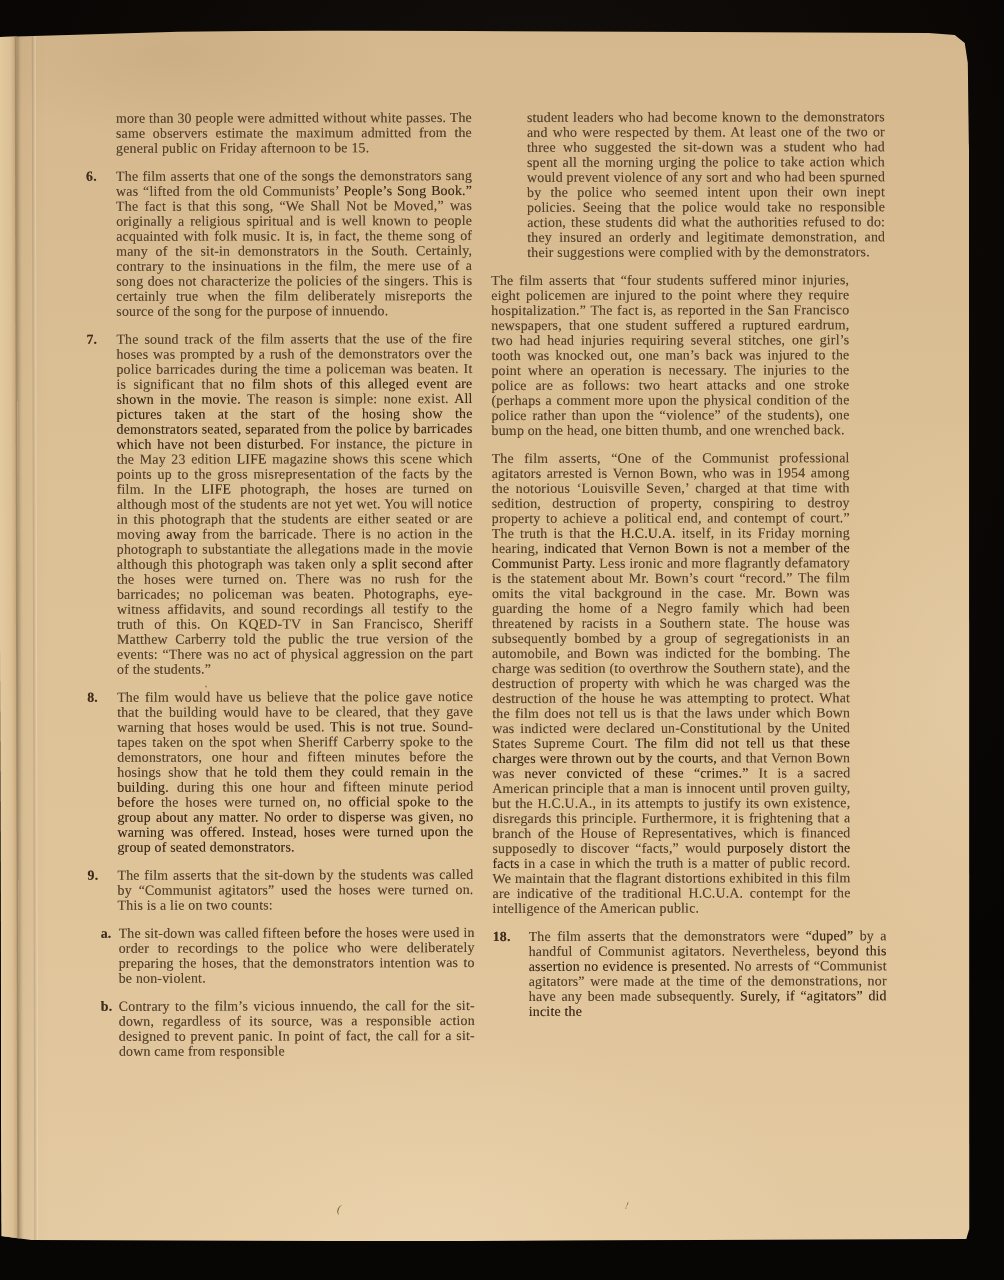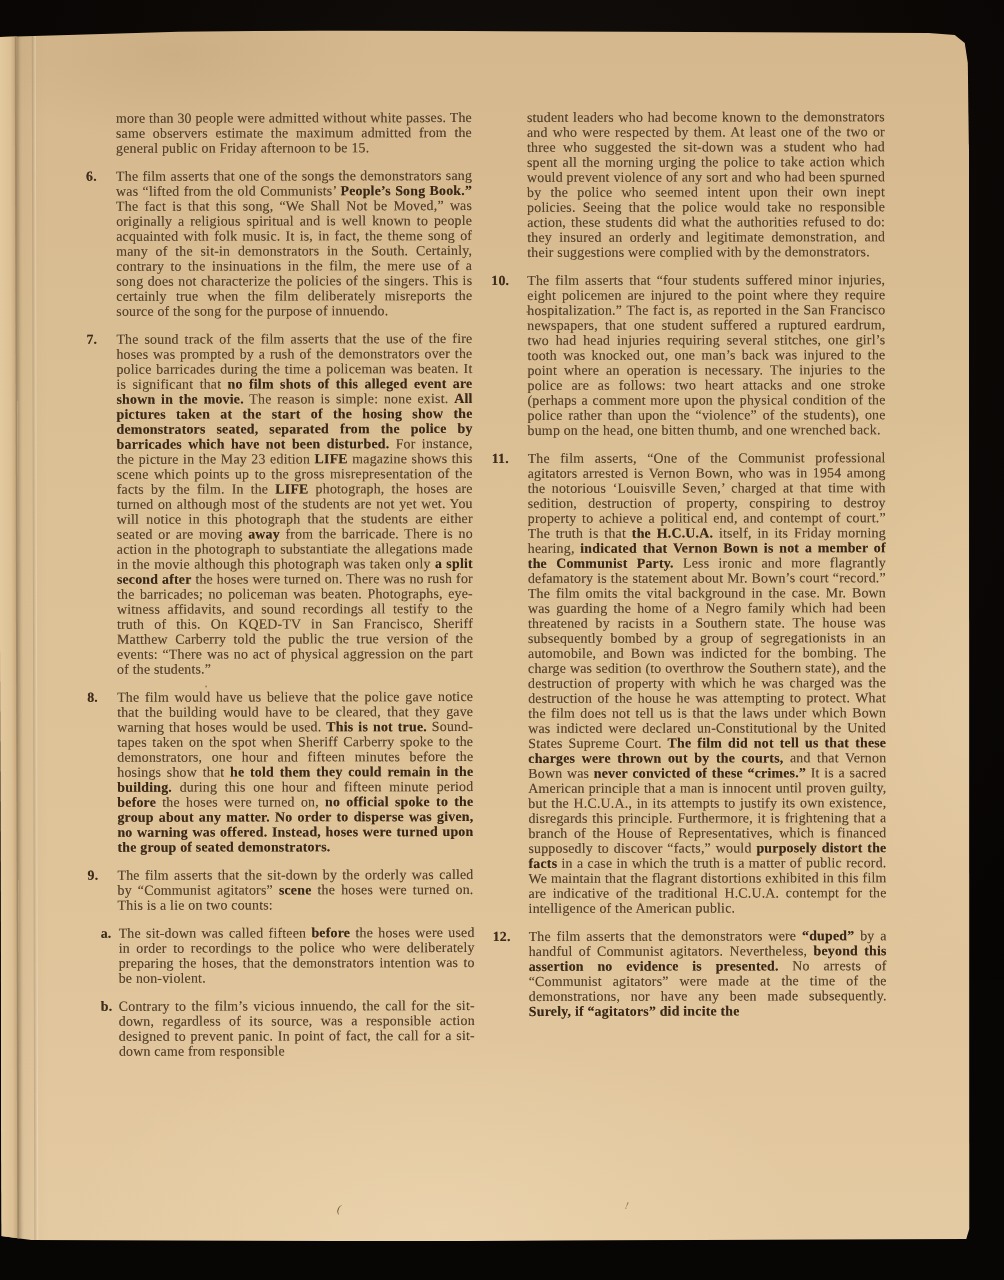--- a/index.html
+++ b/index.html
@@ -50,21 +50,21 @@
   .col-right { left:492px; width:396px; }
   .block { display:flex; margin-bottom:13px; }
   .num {
     flex:0 0 30px; box-sizing:border-box;
     font-weight:bold; color:#3d2c1c;
   }
   .col-right .num { flex-basis:36px; }
   .sub .num { padding-left:13px; flex-basis:31px; }
   .txt { width:356px; text-align:justify; }
   .col-right .txt { width:358px; }
-  .txt b { font-weight:bold; color:#392818;margin-top:19px; }
+  .txt b { font-weight:normal; color:#392818;margin-top:19px; }
   
   .mark {
     position:absolute; font-size:11px; color:rgba(98,72,44,0.85);
     font-style:italic;
   }
   .mark1 { left:336px; top:1172px; transform:rotate(8deg); }
   .mark2 { left:624px; top:1170px; transform:rotate(12deg); font-size:10px; color:rgba(98,72,44,0.7); }
   
   .speck { position:absolute; border-radius:50%; background:rgba(90,62,34,0.5); }
   .speck1 { left:205px; top:655px; width:2px; height:2px; }
@@ -90,46 +90,44 @@
           <div class="block">
             <div class="num">7.</div>
             <div class="txt"><span>The sound track of the film asserts that the use of the fire hoses was prompted by a rush of the demonstrators over the police barricades during the time a policeman was beaten. It is significant that </span><b>no film shots of this alleged event are shown in the movie.</b><span> The reason is simple: none exist. </span><b>All pictures taken at the start of the hosing show the demonstrators seated, separated from the police by barricades which have not been disturbed.</b><span> For instance, the picture in the May 23 edition </span><b>LIFE</b><span> magazine shows this scene which points up to the gross misrepresentation of the facts by the film. In the </span><b>LIFE</b><span> photograph, the hoses are turned on although most of the students are not yet wet. You will notice in this photograph that the students are either seated or are moving </span><b>away</b><span> from the barricade. There is no action in the photograph to substantiate the allegations made in the movie although this photograph was taken only </span><b>a split second after</b><span> the hoses were turned on. There was no rush for the barricades; no policeman was beaten. Photographs, eye-witness affidavits, and sound recordings all testify to the truth of this. On KQED-TV in San Francisco, Sheriff Matthew Carberry told the public the true version of the events: “There was no act of physical aggression on the part of the students.”</span></div>
           </div>
           <div class="block">
             <div class="num">8.</div>
             <div class="txt"><span>The film would have us believe that the police gave notice that the building would have to be cleared, that they gave warning that hoses would be used. </span><b>This is not true.</b><span> Sound-tapes taken on the spot when Sheriff Carberry spoke to the demonstrators, one hour and fifteen minutes before the hosings show that </span><b>he told them they could remain in the building.</b><span> during this one hour and fifteen minute period </span><b>before</b><span> the hoses were turned on, </span><b>no official spoke to the group about any matter. No order to disperse was given, no warning was offered. Instead, hoses were turned upon the group of seated demonstrators.</b></div>
           </div>
           <div class="block">
             <div class="num">9.</div>
-            <div class="txt"><span>The film asserts that the sit-down by the orderly was called by “Communist agitators” </span><b>scene</b><span> the hoses were turned on. This is a lie on two counts:</span></div>
+            <div class="txt"><span>The film asserts that the sit-down by the students was called by “Communist agitators” </span><b>used</b><span> the hoses were turned on. This is a lie on two counts:</span></div>
           </div>
           <div class="block sub">
             <div class="num">a.</div>
             <div class="txt"><span>The sit-down was called fifteen </span><b>before</b><span> the hoses were used in order to recordings to the police who were deliberately preparing the hoses, that the demonstrators intention was to be non-violent.</span></div>
           </div>
           <div class="block sub">
             <div class="num">b.</div>
             <div class="txt"><span>Contrary to the film’s vicious innuendo, the call for the sit-down, regardless of its source, was a responsible action designed to prevent panic. In point of fact, the call for a sit-down came from responsible</span></div>
           </div>
         </div>
       <div class="col col-right" id="col-right">
           <div class="block">
             <div class="num"></div>
             <div class="txt"><span>student leaders who had become known to the demonstrators and who were respected by them. At least one of the two or three who suggested the sit-down was a student who had spent all the morning urging the police to take action which would prevent violence of any sort and who had been spurned by the police who seemed intent upon their own inept policies. Seeing that the police would take no responsible action, these students did what the authorities refused to do: they insured an orderly and legitimate demonstration, and their suggestions were complied with by the demonstrators.</span></div>
           </div>
           <div class="block">
-            <div class="num">10.</div>
             <div class="txt"><span>The film asserts that “four students suffered minor injuries, eight policemen are injured to the point where they require hospitalization.” The fact is, as reported in the San Francisco newspapers, that one student suffered a ruptured eardrum, two had head injuries requiring several stitches, one girl’s tooth was knocked out, one man’s back was injured to the point where an operation is necessary. The injuries to the police are as follows: two heart attacks and one stroke (perhaps a comment more upon the physical condition of the police rather than upon the “violence” of the students), one bump on the head, one bitten thumb, and one wrenched back.</span></div>
           </div>
           <div class="block">
-            <div class="num">11.</div>
             <div class="txt"><span>The film asserts, “One of the Communist professional agitators arrested is Vernon Bown, who was in 1954 among the notorious ‘Louisville Seven,’ charged at that time with sedition, destruction of property, conspiring to destroy property to achieve a political end, and contempt of court.” The truth is that </span><b>the H.C.U.A.</b><span> itself, in its Friday morning hearing, </span><b>indicated that Vernon Bown is not a member of the Communist Party.</b><span> Less ironic and more flagrantly defamatory is the statement about Mr. Bown’s court “record.” The film omits the vital background in the case. Mr. Bown was guarding the home of a Negro family which had been threatened by racists in a Southern state. The house was subsequently bombed by a group of segregationists in an automobile, and Bown was indicted for the bombing. The charge was sedition (to overthrow the Southern state), and the destruction of property with which he was charged was the destruction of the house he was attempting to protect. What the film does not tell us is that the laws under which Bown was indicted were declared un-Constitutional by the United States Supreme Court. </span><b>The film did not tell us that these charges were thrown out by the courts,</b><span> and that Vernon Bown was </span><b>never convicted of these “crimes.”</b><span> It is a sacred American principle that a man is innocent until proven guilty, but the H.C.U.A., in its attempts to justify its own existence, disregards this principle. Furthermore, it is frightening that a branch of the House of Representatives, which is financed supposedly to discover “facts,” would </span><b>purposely distort the facts</b><span> in a case in which the truth is a matter of public record. We maintain that the flagrant distortions exhibited in this film are indicative of the traditional H.C.U.A. contempt for the intelligence of the American public.</span></div>
           </div>
           <div class="block">
-            <div class="num">12.</div>
+            <div class="num">18.</div>
             <div class="txt"><span>The film asserts that the demonstrators were </span><b>“duped”</b><span> by a handful of Communist agitators. Nevertheless, </span><b>beyond this assertion no evidence is presented.</b><span> No arrests of “Communist agitators” were made at the time of the demonstrations, nor have any been made subsequently. </span><b>Surely, if “agitators” did incite the</b></div>
           </div>
         </div>
     </div>
     <span class="mark mark1">(</span>
     <span class="mark mark2">!</span>
     <span class="speck speck1"></span>
     <span class="speck speck2"></span>
   </div>
 </div>

